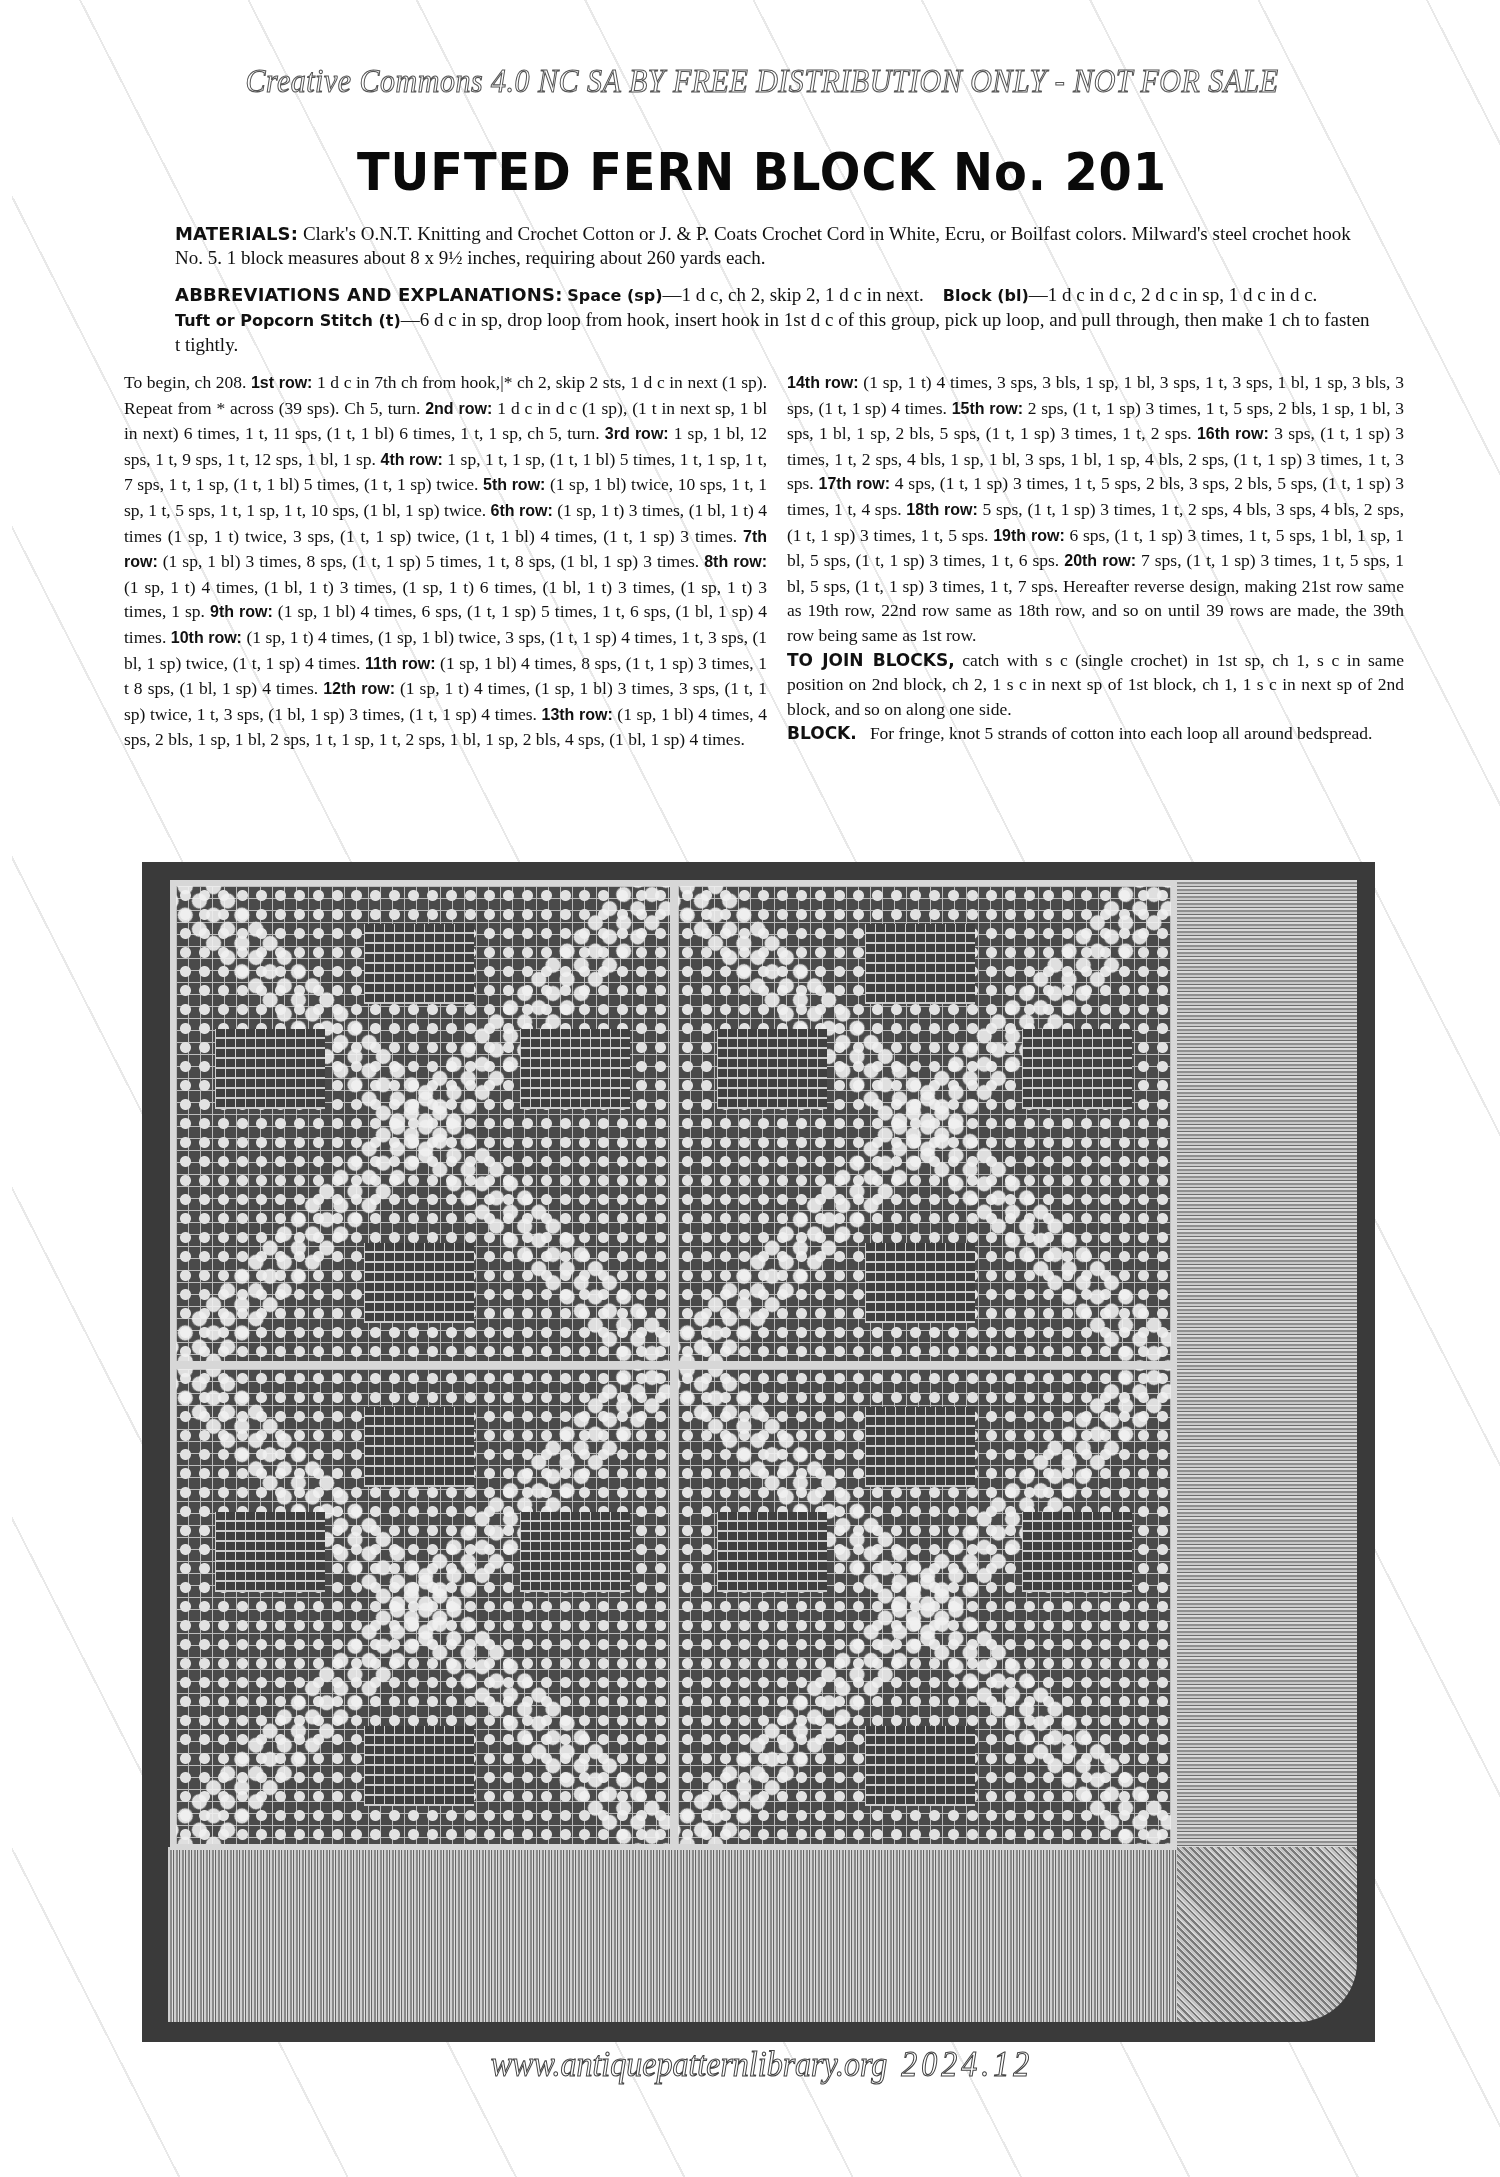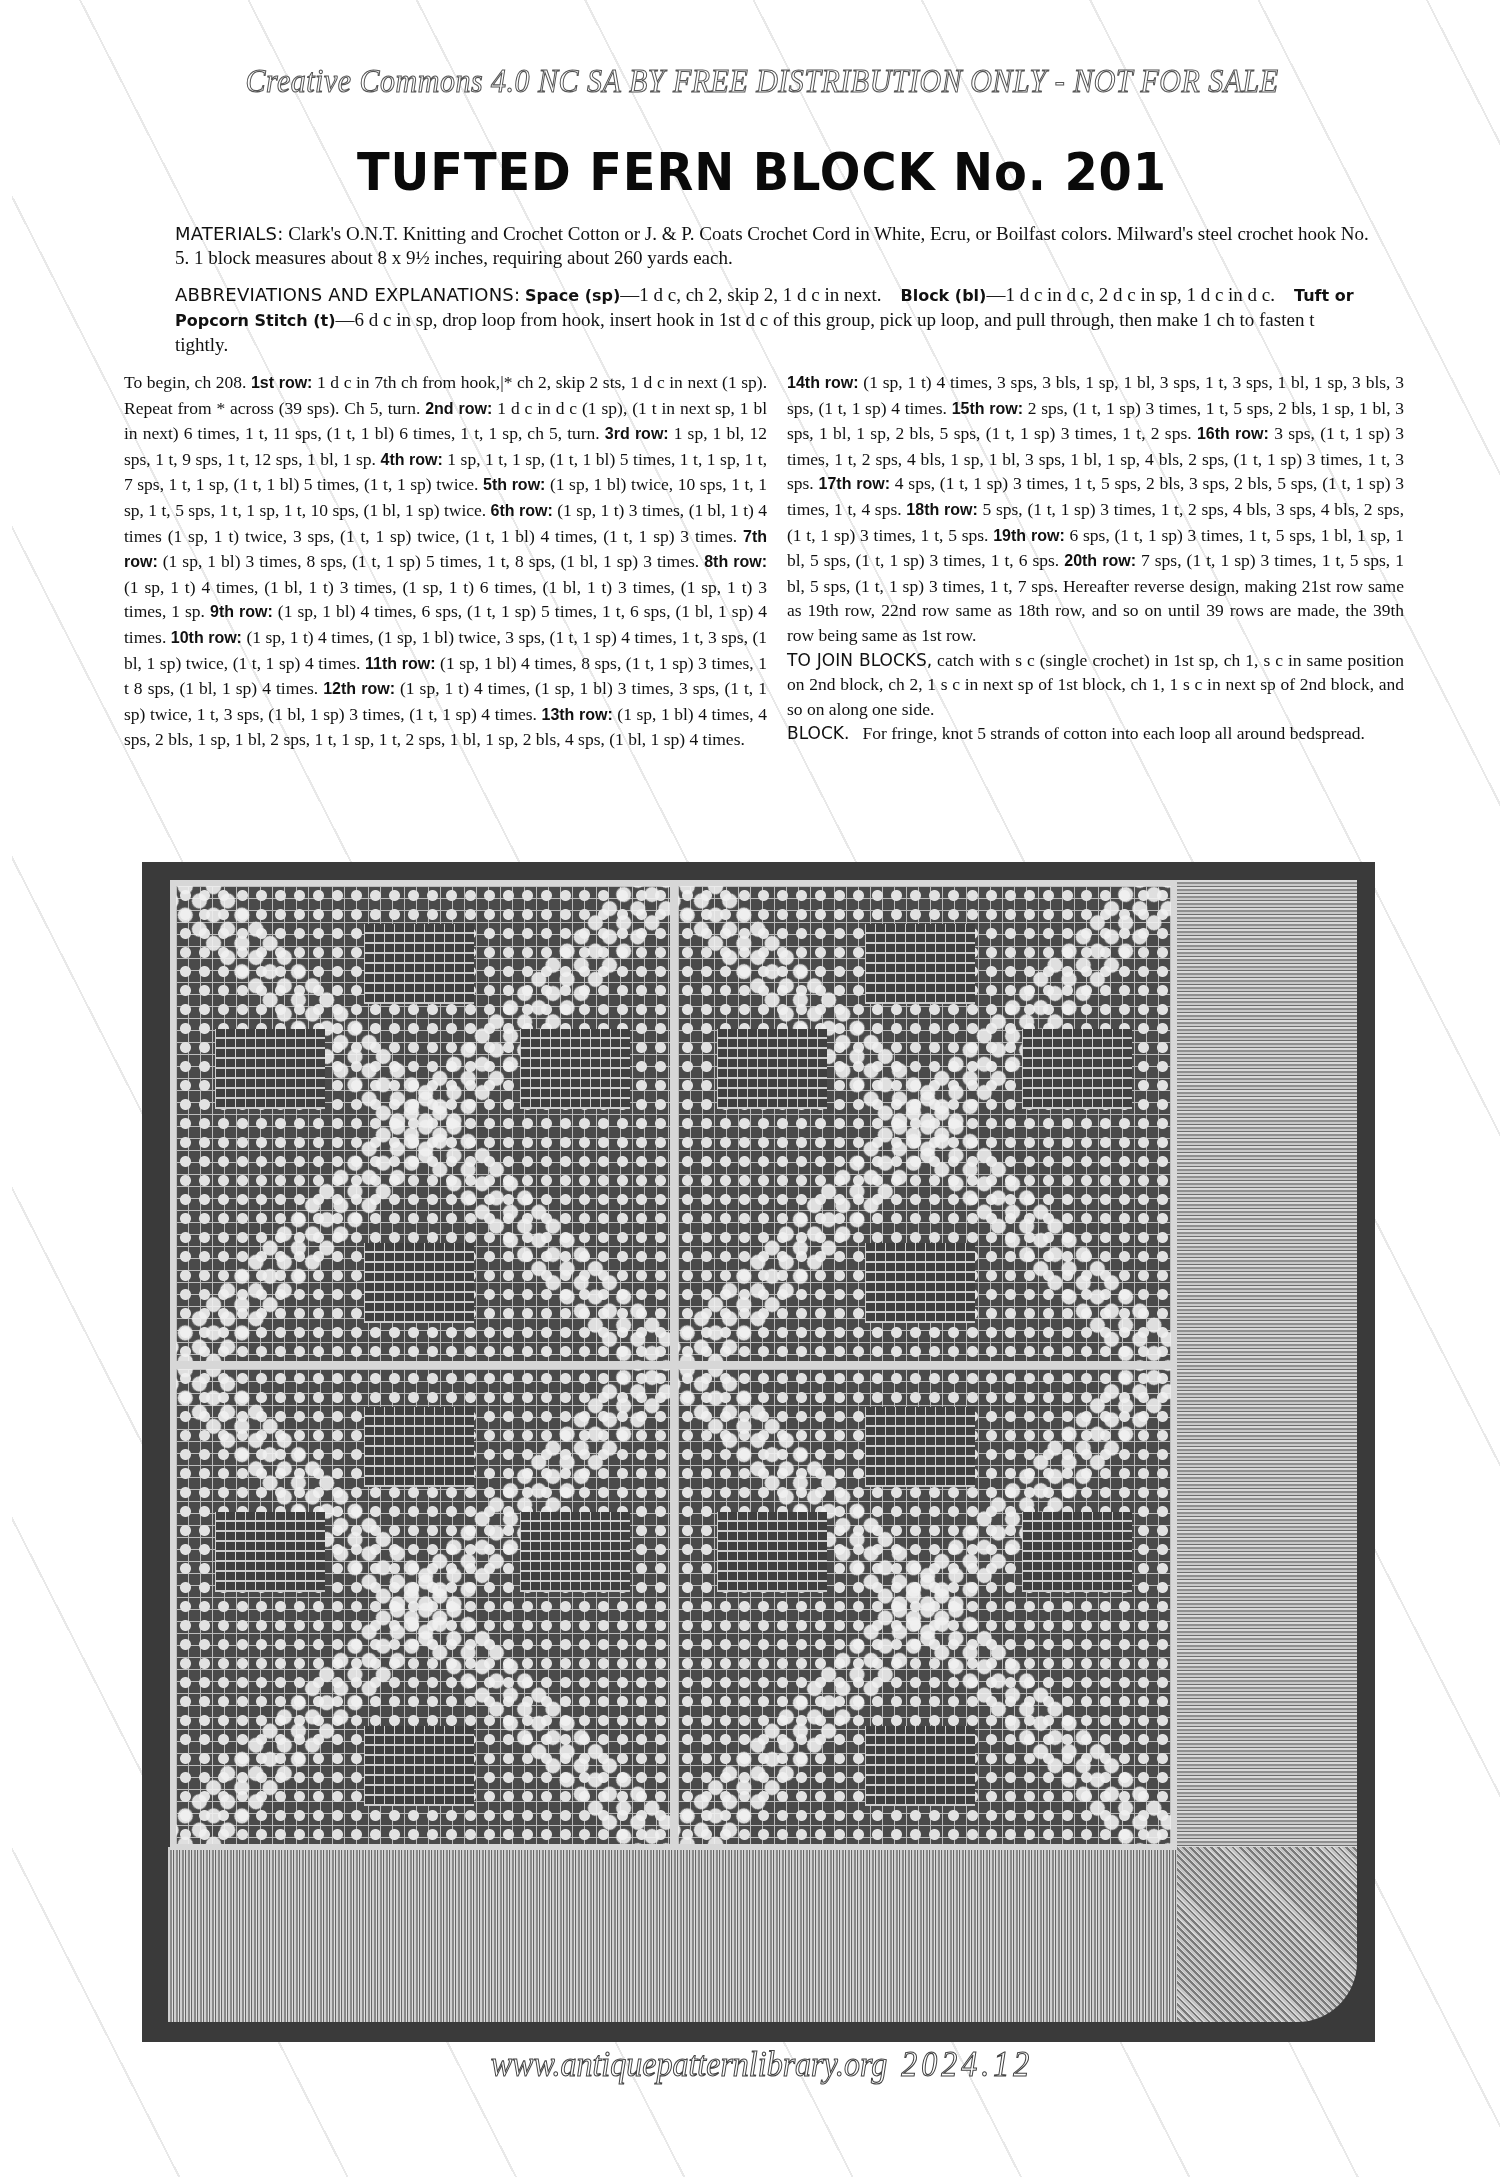--- a/index.html
+++ b/index.html
@@ -14,32 +14,32 @@
     font-family: "Liberation Serif", serif; font-style: italic; font-size: 30px;
     color: #ffffff; -webkit-text-stroke: 1px #555; letter-spacing: 0.5px;
     transform: scaleY(1.15);
   }
   .title {
     position: absolute; top: 142px; left: 0; width: 1500px; text-align: center;
     font-family: "DejaVu Sans", sans-serif; font-weight: bold; font-size: 52px;
     letter-spacing: 1px; transform: scaleX(0.92); color: #0a0a0a;
   }
   .intro { position: absolute; left: 163px; width: 1195px; font-family: "Liberation Serif", serif; font-size: 19px; line-height: 24px; }
-  .intro .lead { font-family: "DejaVu Sans", sans-serif; font-weight: normal; font-size: 18px; letter-spacing: 0.2px; }
+  .intro .lead { font-family: "DejaVu Sans", sans-serif; font-weight: bold; font-size: 18px; letter-spacing: 0.2px; }
   .intro .sub { font-family: "DejaVu Sans", sans-serif; font-weight: bold; font-size: 16px; }
   .materials { top: 222px; }
   .abbrev { top: 283px; }
   .col {
     position: absolute; top: 370px; font-family: "Liberation Serif", serif; font-size: 17.5px;
     line-height: 24.6px; text-align: justify; color: #111;
   }
   .col.left { left: 112px; width: 643px; }
   .col.right { left: 775px; width: 617px; }
   .col b, .col .rowlabel { font-family: Liberation Sans, sans-serif; font-weight: bold; font-size: 16px; }
-  .col .section { font-family: "DejaVu Sans", sans-serif; font-weight: normal; font-size: 17px; }
+  .col .section { font-family: "DejaVu Sans", sans-serif; font-weight: bold; font-size: 17px; }
   .photo {
     position: absolute; left: 130px; top: 862px; width: 1233px; height: 1180px;
     background: #3a3a3a; overflow: hidden;
   }
   .fringe-right {
     position: absolute; left: 1035px; top: 18px; width: 180px; height: 1000px;
     background: repeating-linear-gradient(0deg, #c9c9c9 0 2px, #8f8f8f 2px 4px, #dadada 4px 6px, #6e6e6e 6px 7px);
   }
   .fringe-bottom {
     position: absolute; left: 26px; top: 985px; width: 1095px; height: 175px;

